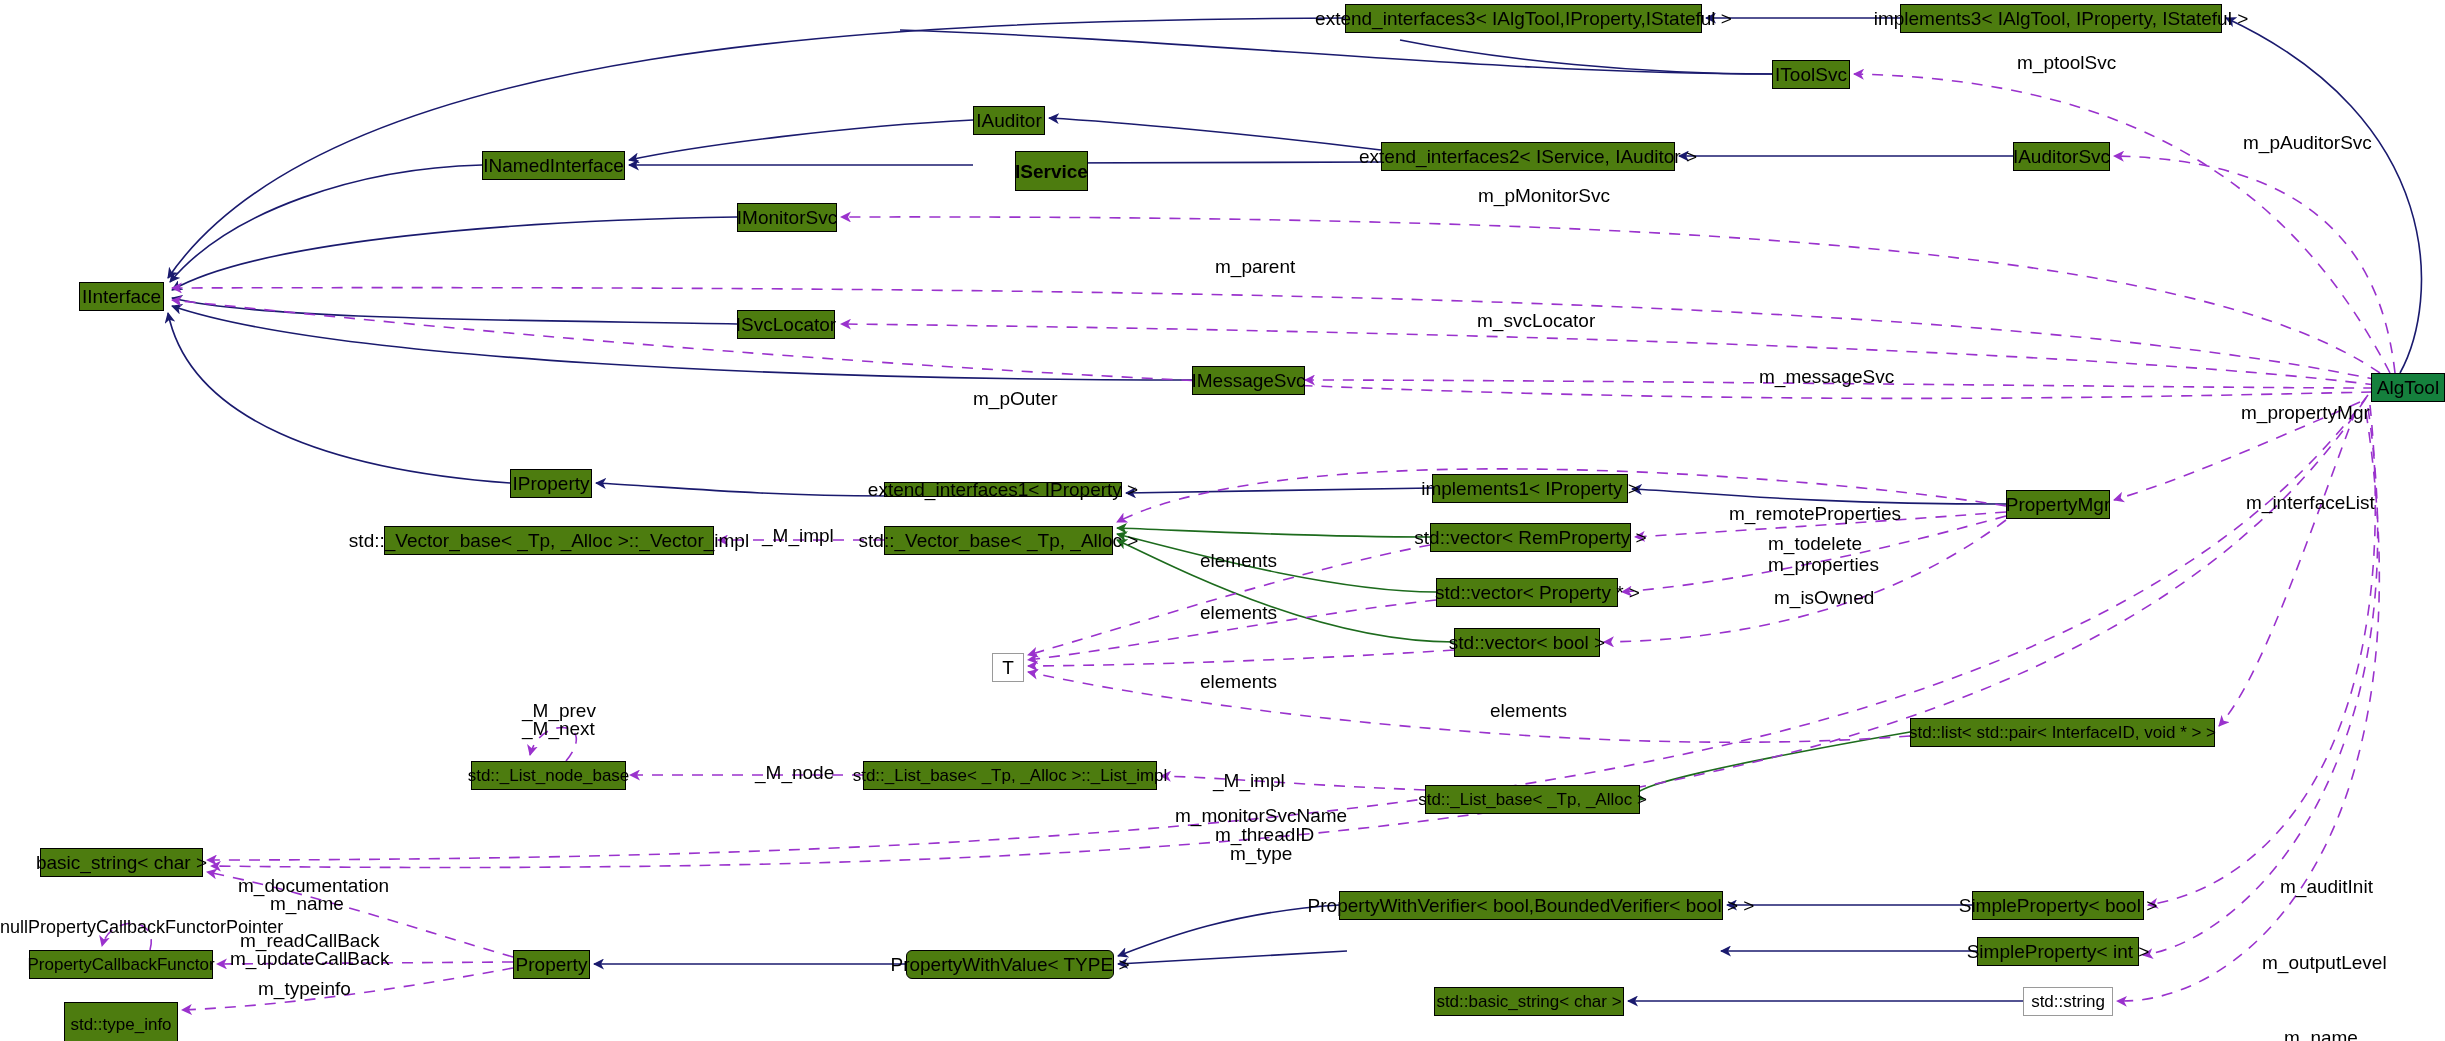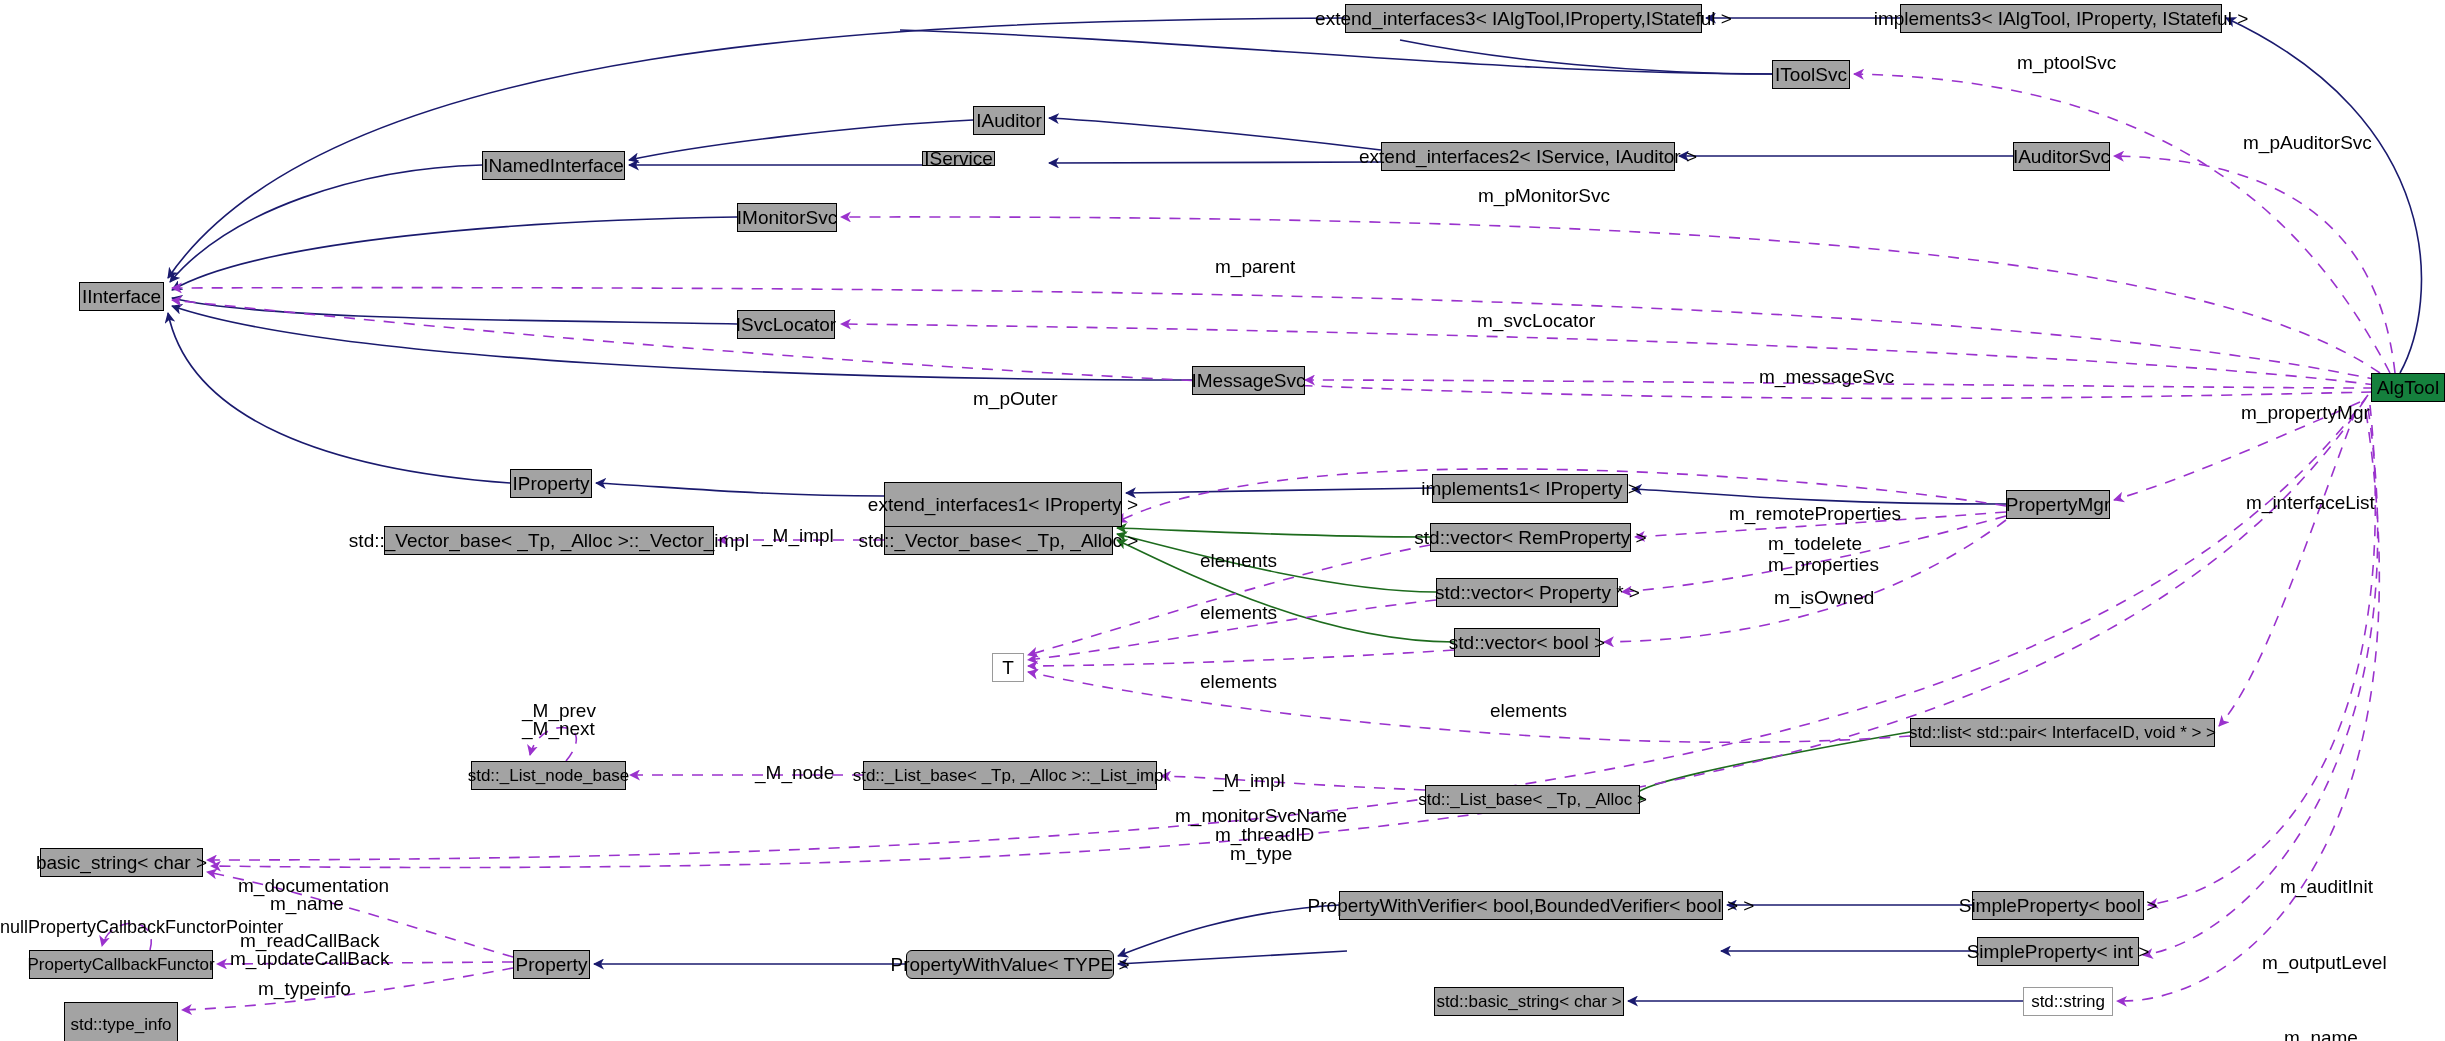--- a/index.html
+++ b/index.html
@@ -1,19 +1,19 @@
 <!DOCTYPE html>
 <html><head>
 <meta charset="utf-8">
 <style>
   html,body{margin:0;padding:0;background:#ffffff;}
   body{font-family:"Liberation Sans","DejaVu Sans",sans-serif;}
   #diagram-root{position:relative;width:2445px;height:1041px;background:#fff;overflow:hidden;}
   #edge-layer{position:absolute;left:0;top:0;width:2445px;height:1041px;}
-  .node{position:absolute;box-sizing:border-box;border:1px solid #000000;background:#a3a3a3;
+  .node{position:absolute;box-sizing:border-box;border:1px solid #000000;background:#4d7c0f;
         color:#000000;display:flex;align-items:center;justify-content:center;
         font-size:19px;line-height:1;white-space:nowrap;padding:0 7px;}
   .node.gray-fill{background:#15803d;border-color:#000000;}
   .node.gray-border{border-color:#9a9a9a;background:#ffffff;}
   .edge-label{position:absolute;font-size:19px;color:#000000;white-space:nowrap;
               background:transparent;line-height:1.12;}
 </style>
 </head>
 <body>
 
@@ -125,30 +125,30 @@
       <path d="M2368,408 C2420,760 2250,940 2143,955"></path>
       <path d="M2366,412 C2430,830 2250,1005 2117,1001"></path>
     </g>
   </svg>
 
   <div class="node" style="left:1345px;top:4px;width:357px;height:29px;">extend_interfaces3&lt; IAlgTool,IProperty,IStateful &gt;</div>
   <div class="node" style="left:1900px;top:4px;width:322px;height:29px;">implements3&lt; IAlgTool, IProperty, IStateful &gt;</div>
   <div class="node" style="left:1772px;top:60px;width:78px;height:29px;">IToolSvc</div>
   <div class="node" style="left:973px;top:106px;width:72px;height:29px;">IAuditor</div>
   <div class="node" style="left:482px;top:151px;width:143px;height:29px;">INamedInterface</div>
-  <div class="node" style="left:922px;top:151px;width:73px;height:15px;">IService</div>
+  <div class="node" style="left:1015px;top:151px;width:73px;height:40px;font-weight:bold;">IService</div>
   <div class="node" style="left:1381px;top:142px;width:294px;height:29px;">extend_interfaces2&lt; IService, IAuditor &gt;</div>
   <div class="node" style="left:2013px;top:142px;width:97px;height:29px;">IAuditorSvc</div>
   <div class="node" style="left:737px;top:203px;width:100px;height:29px;">IMonitorSvc</div>
   <div class="node" style="left:79px;top:282px;width:85px;height:29px;">IInterface</div>
   <div class="node" style="left:737px;top:310px;width:98px;height:29px;">ISvcLocator</div>
   <div class="node" style="left:1192px;top:366px;width:113px;height:29px;">IMessageSvc</div>
   <div class="node gray-fill" style="left:2371px;top:373px;width:74px;height:29px;">AlgTool</div>
   <div class="node" style="left:510px;top:469px;width:82px;height:29px;">IProperty</div>
-  <div class="node" style="left:884px;top:482px;width:238px;height:45px;">extend_interfaces1&lt; IProperty &gt;</div>
+  <div class="node" style="left:884px;top:482px;width:238px;height:15px;">extend_interfaces1&lt; IProperty &gt;</div>
   <div class="node" style="left:1432px;top:474px;width:196px;height:29px;">implements1&lt; IProperty &gt;</div>
   <div class="node" style="left:2006px;top:490px;width:104px;height:29px;">PropertyMgr</div>
   <div class="node" style="left:384px;top:526px;width:330px;height:29px;">std::_Vector_base&lt; _Tp, _Alloc &gt;::_Vector_impl</div>
   <div class="node" style="left:884px;top:526px;width:229px;height:29px;">std::_Vector_base&lt; _Tp, _Alloc &gt;</div>
   <div class="node" style="left:1430px;top:523px;width:201px;height:29px;">std::vector&lt; RemProperty &gt;</div>
   <div class="node" style="left:1436px;top:578px;width:182px;height:29px;padding-left:28px;">std::vector&lt; Property * &gt;</div>
   <div class="node" style="left:1454px;top:628px;width:146px;height:29px;">std::vector&lt; bool &gt;</div>
   <div class="node gray-border" style="left:992px;top:653px;width:32px;height:29px;">T</div>
   <div class="node" style="left:471px;top:761px;width:155px;height:29px;font-size:17px;">std::_List_node_base</div>
   <div class="node" style="left:863px;top:761px;width:294px;height:29px;font-size:17px;">std::_List_base&lt; _Tp, _Alloc &gt;::_List_impl</div>

